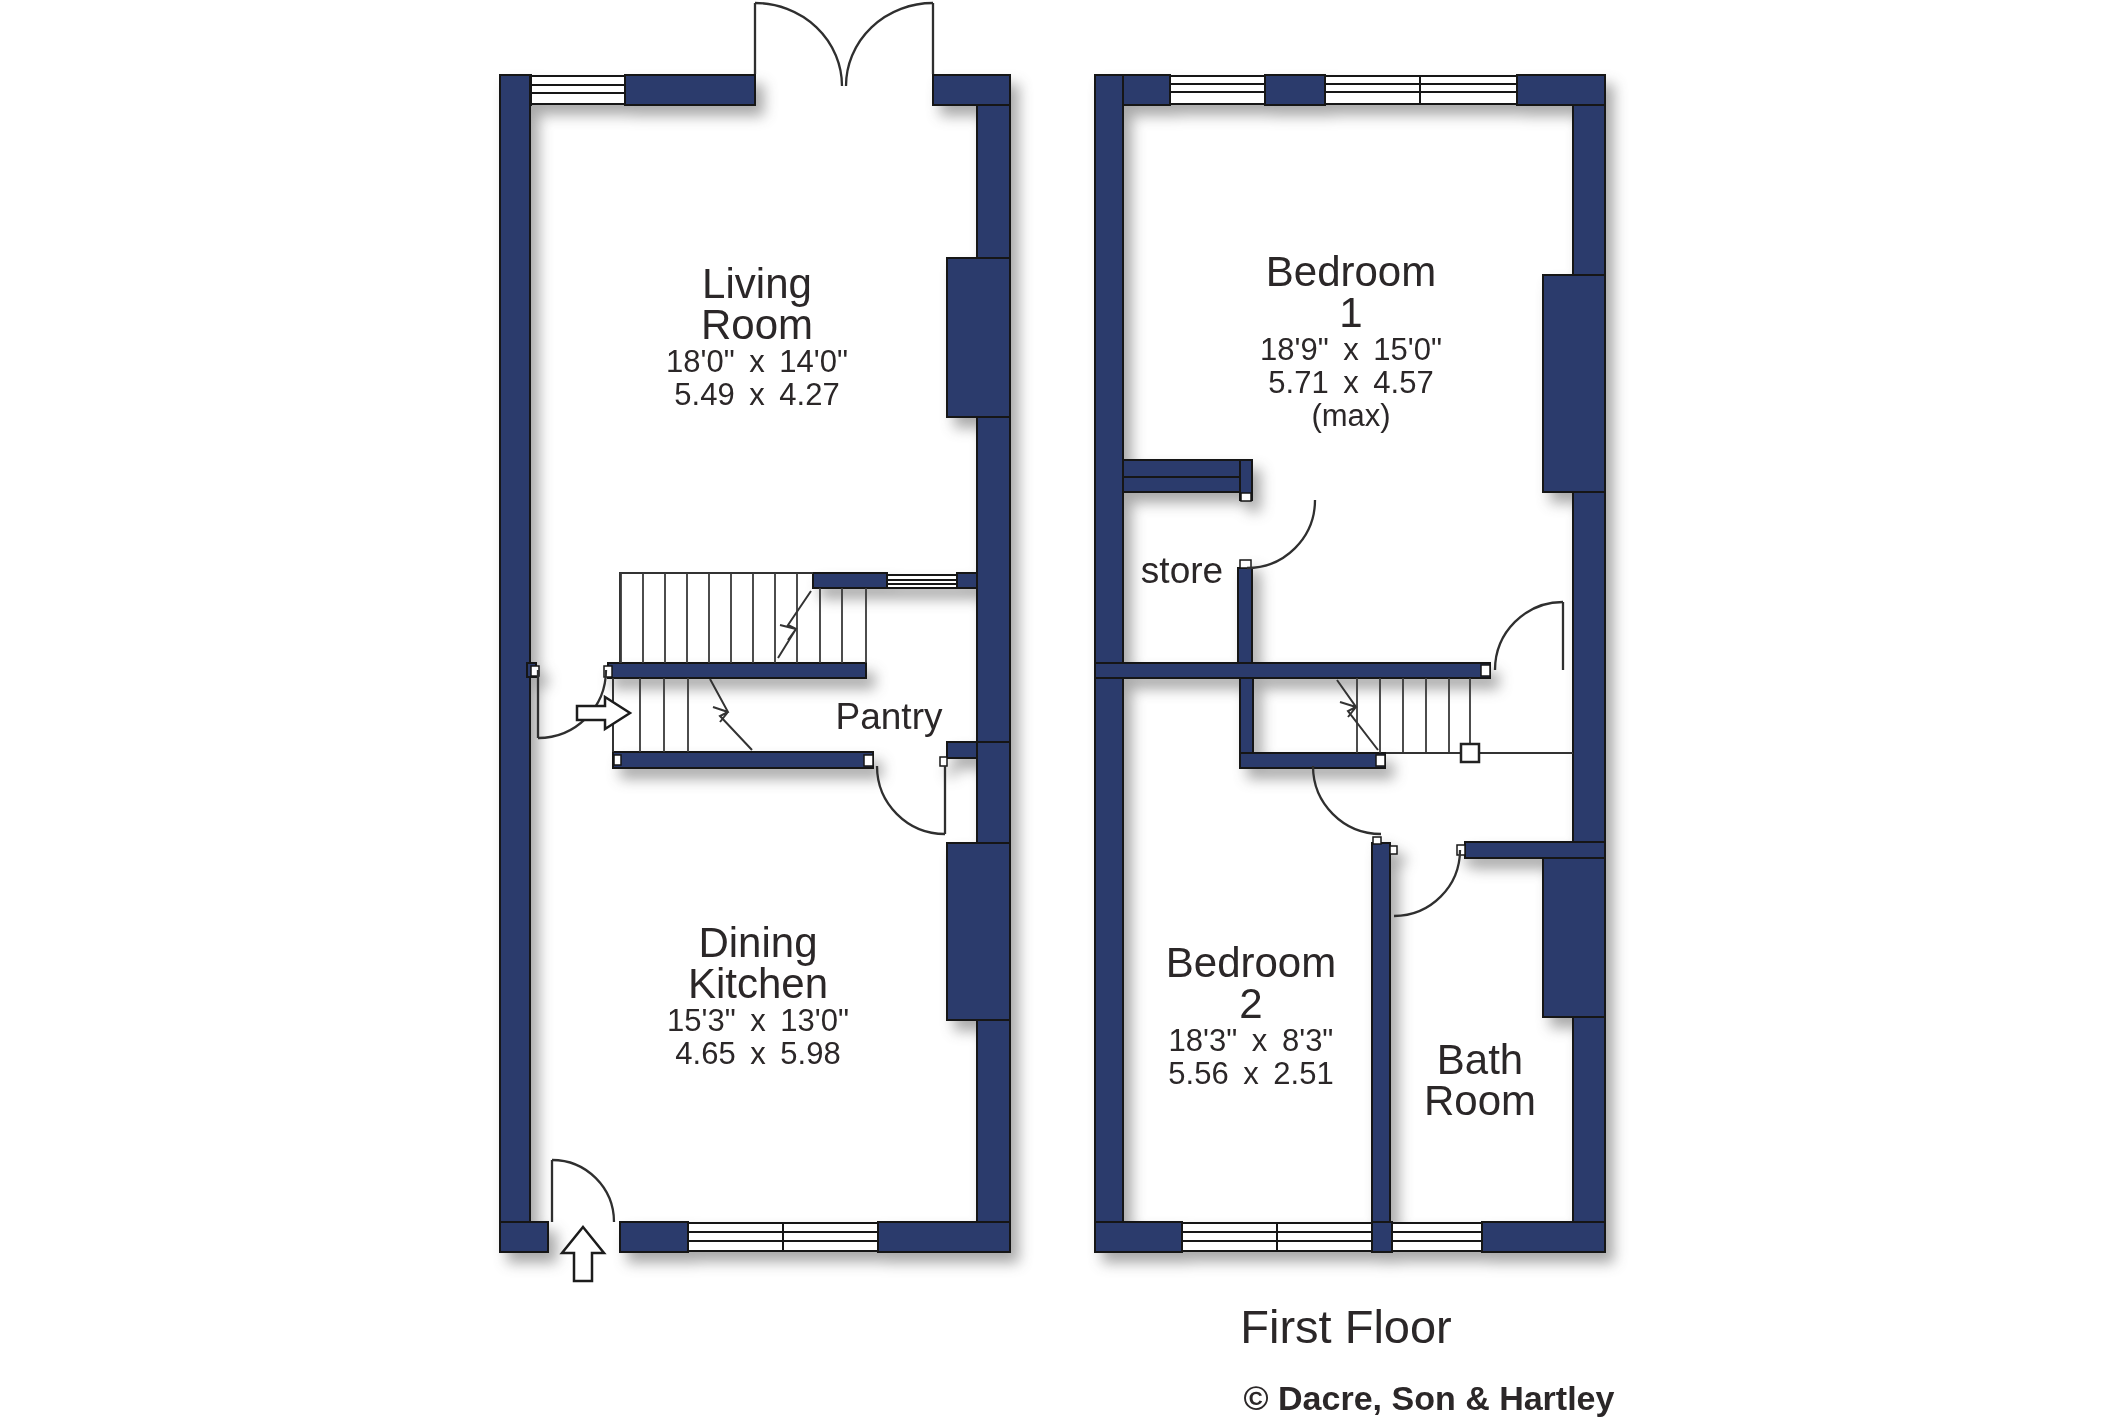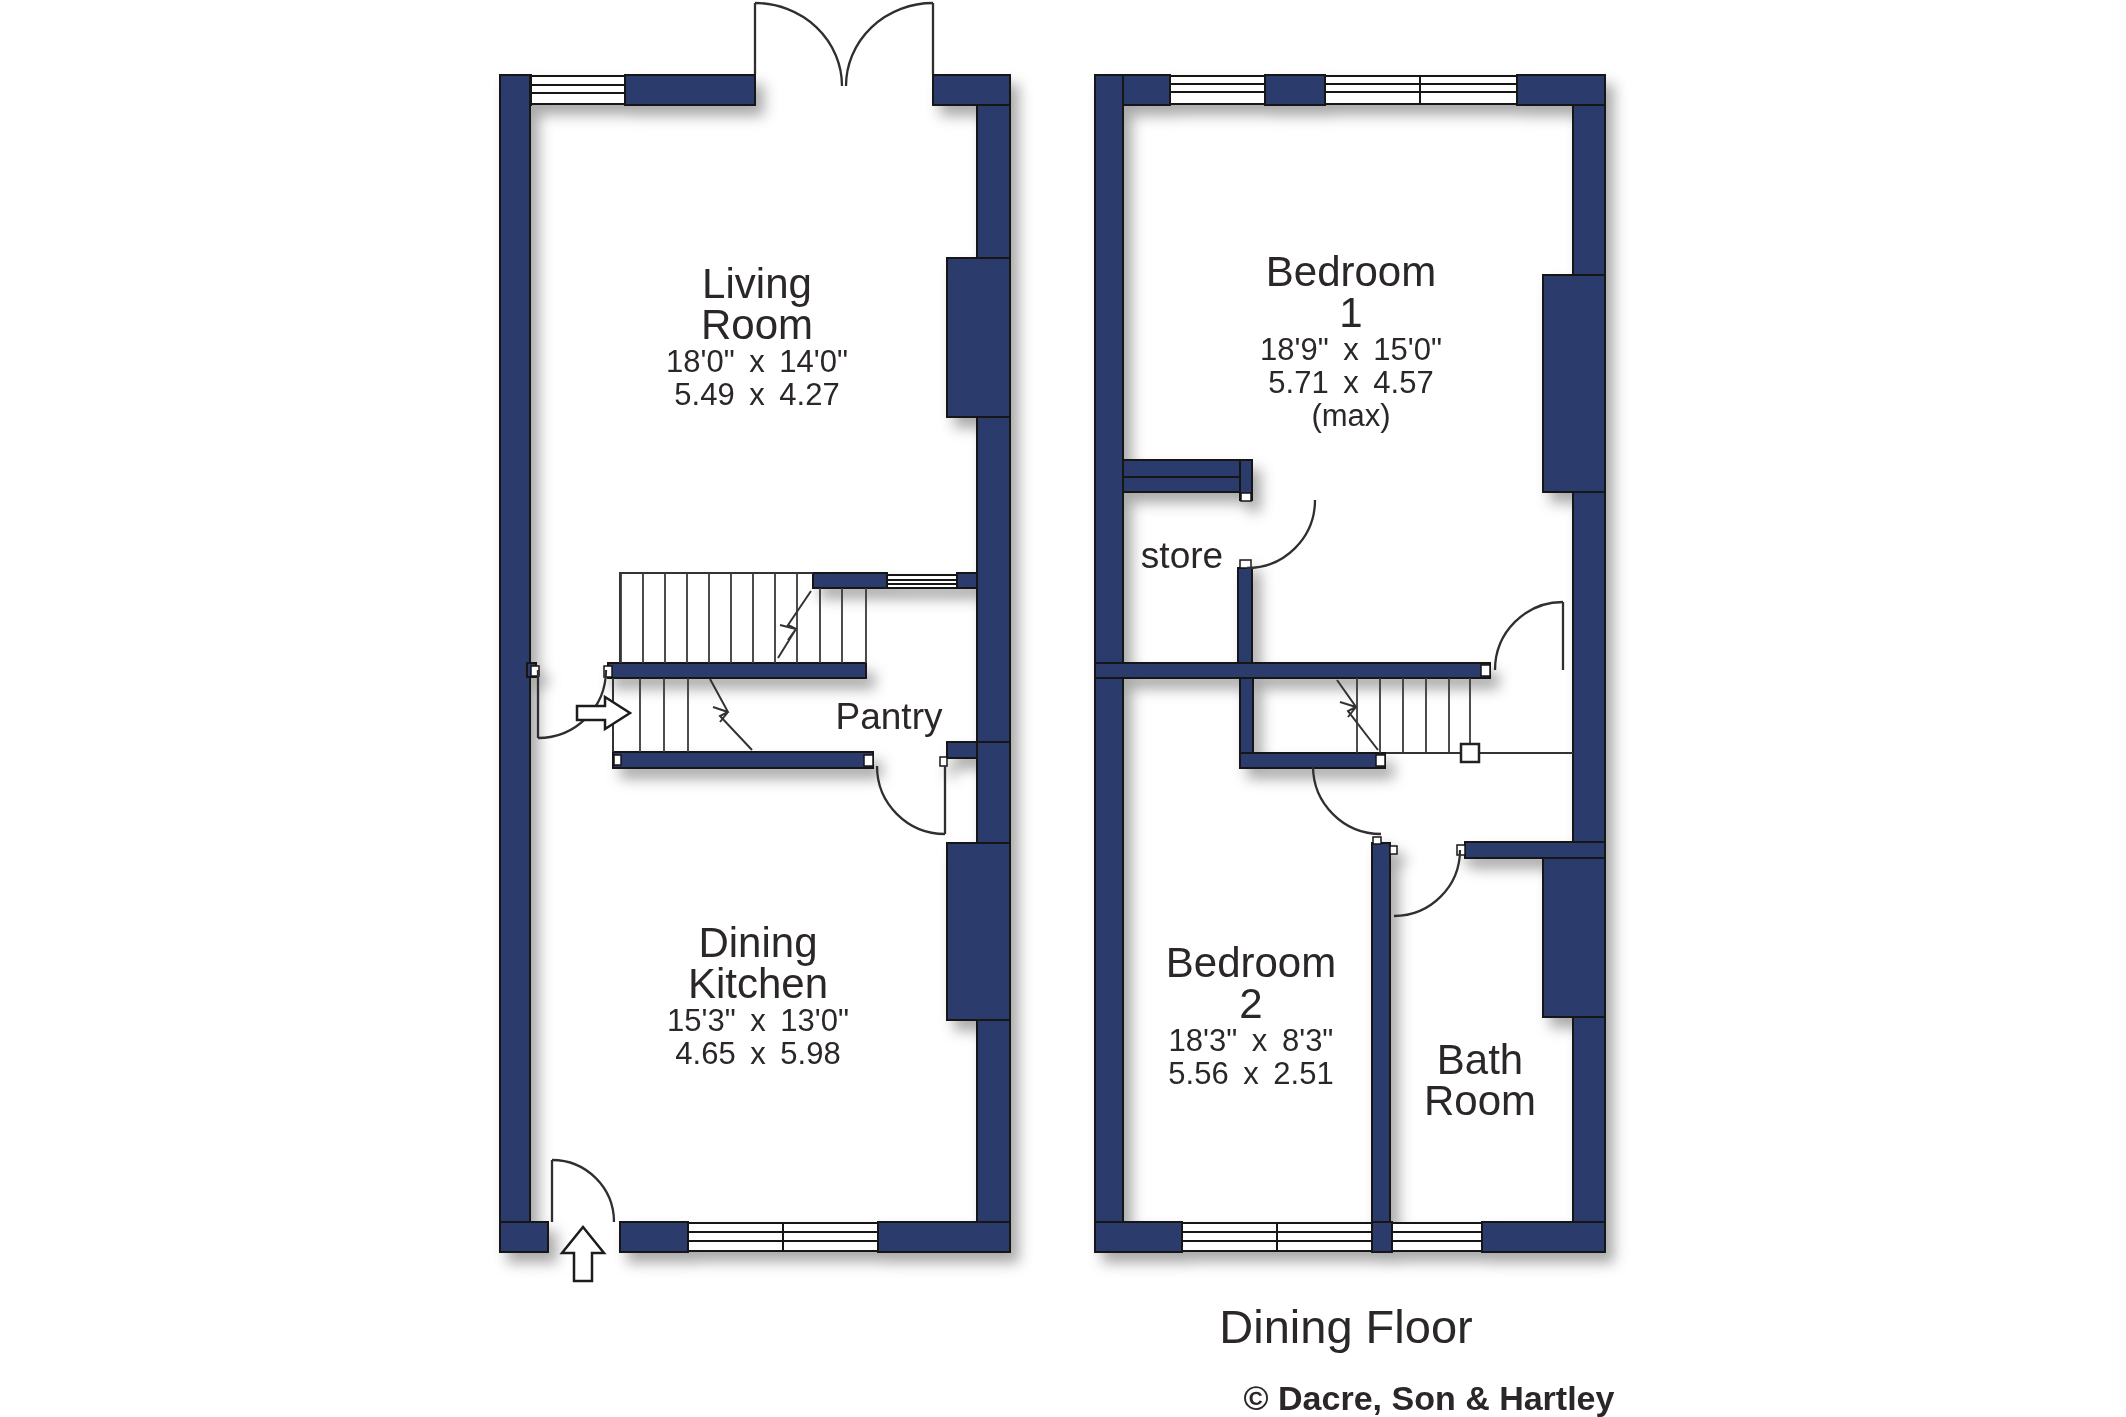--- a/index.html
+++ b/index.html
@@ -191,31 +191,31 @@
 
 
   <div class="label" style="left:1351px;top:341px">
     <div class="nm">Bedroom</div>
     <div class="nm">1</div>
     <div class="dm">18'9" x 15'0"</div>
     <div class="dm">5.71 x 4.57</div>
     <div class="dm">(max)</div>
   </div>
 
-  <div class="label sm" style="left:1182px;top:555px">store</div>
+  <div class="label sm" style="left:1182px;top:570px">store</div>
 
   <div class="label" style="left:1251px;top:1016px">
     <div class="nm">Bedroom</div>
     <div class="nm">2</div>
     <div class="dm">18'3" x 8'3"</div>
     <div class="dm">5.56 x 2.51</div>
   </div>
 
   <div class="label" style="left:1480px;top:1080px">
     <div class="nm">Bath</div>
     <div class="nm">Room</div>
   </div>
 
-  <div class="label fc" style="left:1346px;top:1327px">Dining Floor</div>
+  <div class="label fc" style="left:1346px;top:1327px">First Floor</div>
 
   <div class="label cp" style="left:1429px;top:1398px">© Dacre, Son &amp; Hartley</div>
 
 </div>
 
 </body></html>

